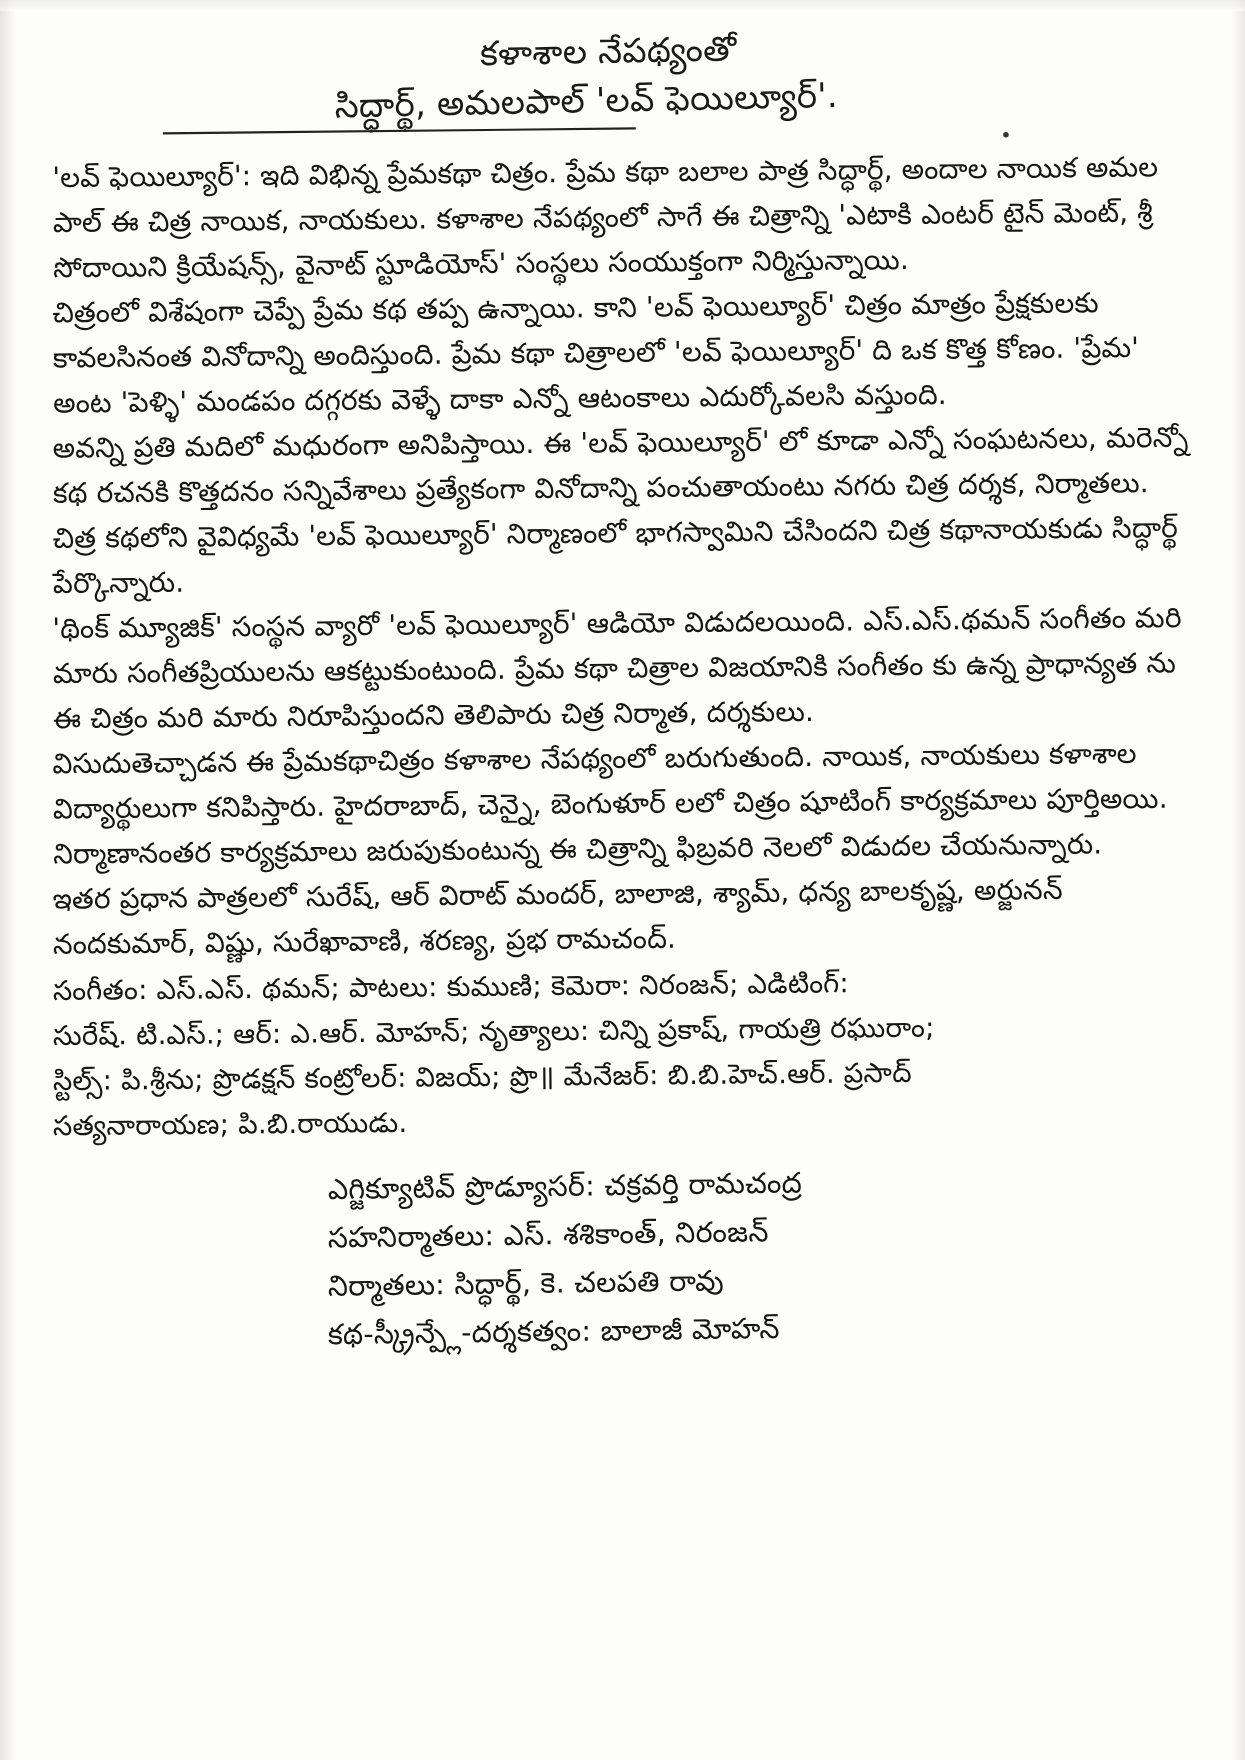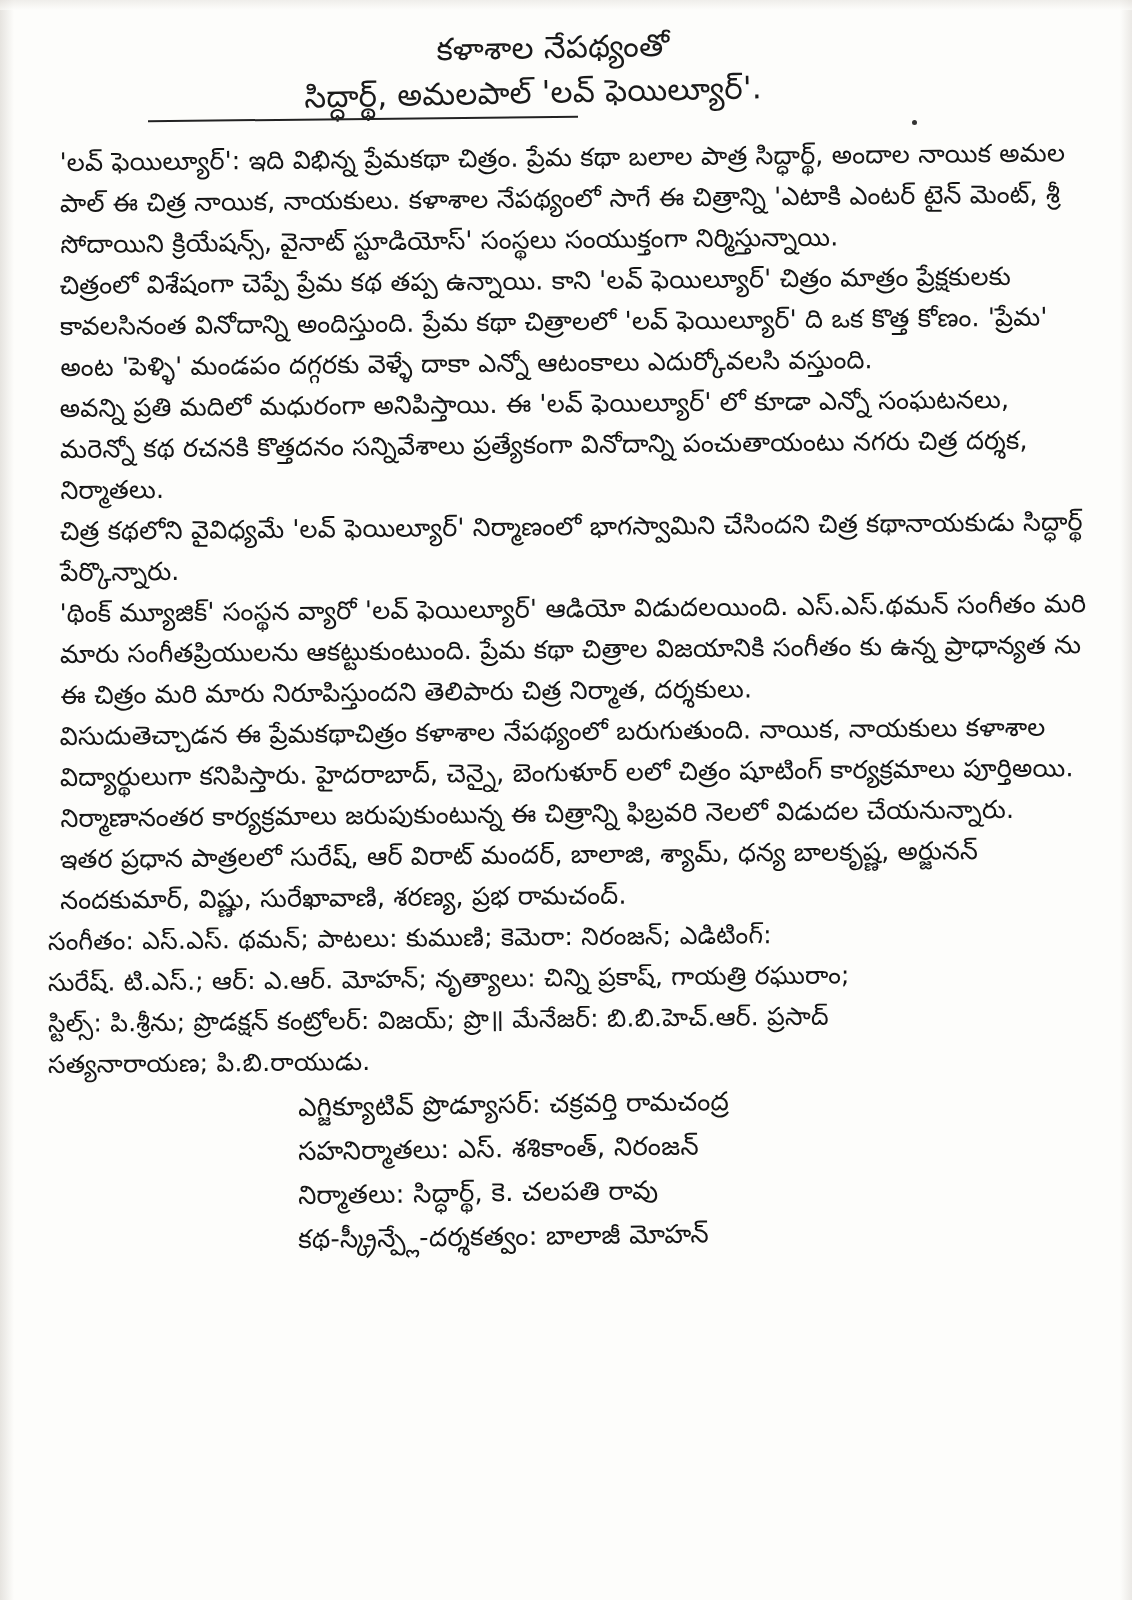--- a/index.html
+++ b/index.html
@@ -82,21 +82,20 @@
   .title-underline {
     width: 430px;
     height: 2px;
     background: #222;
     margin: 6px 0 0 100px;
     transform: rotate(-0.6deg);
   }
 
   .body-block {
     margin-top: 22px;
-    margin-left: 12px;
   }
   p.para {
     margin: 0;
     font-size: 25.5px;
     line-height: 41px;
     letter-spacing: .1px;
     transform: rotate(-0.55deg);
     transform-origin: left center;
     color: #151515;
     white-space: pre-wrap;
@@ -105,21 +104,21 @@
   }
   p.credit-line {
     margin: 0;
     font-size: 25px;
     line-height: 41px;
     transform: rotate(-0.55deg);
     transform-origin: left center;
     color: #151515;
   }
   .signoff-block {
-    margin-top: 0;
+    margin-top: 16px;
     padding-left: 250px;
   }
   p.signoff-line {
     margin: 0;
     font-size: 26px;
     line-height: 44px;
     transform: rotate(-0.8deg);
     transform-origin: left center;
     color: #151515;
   }

